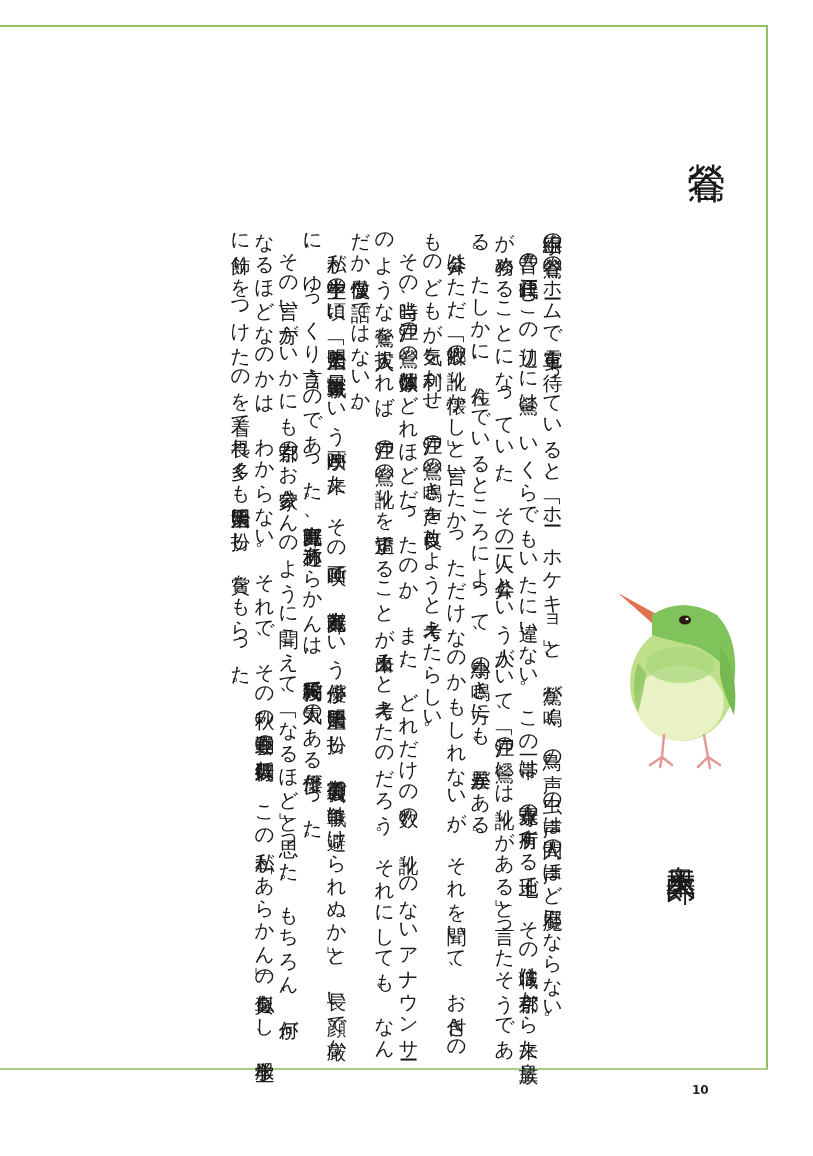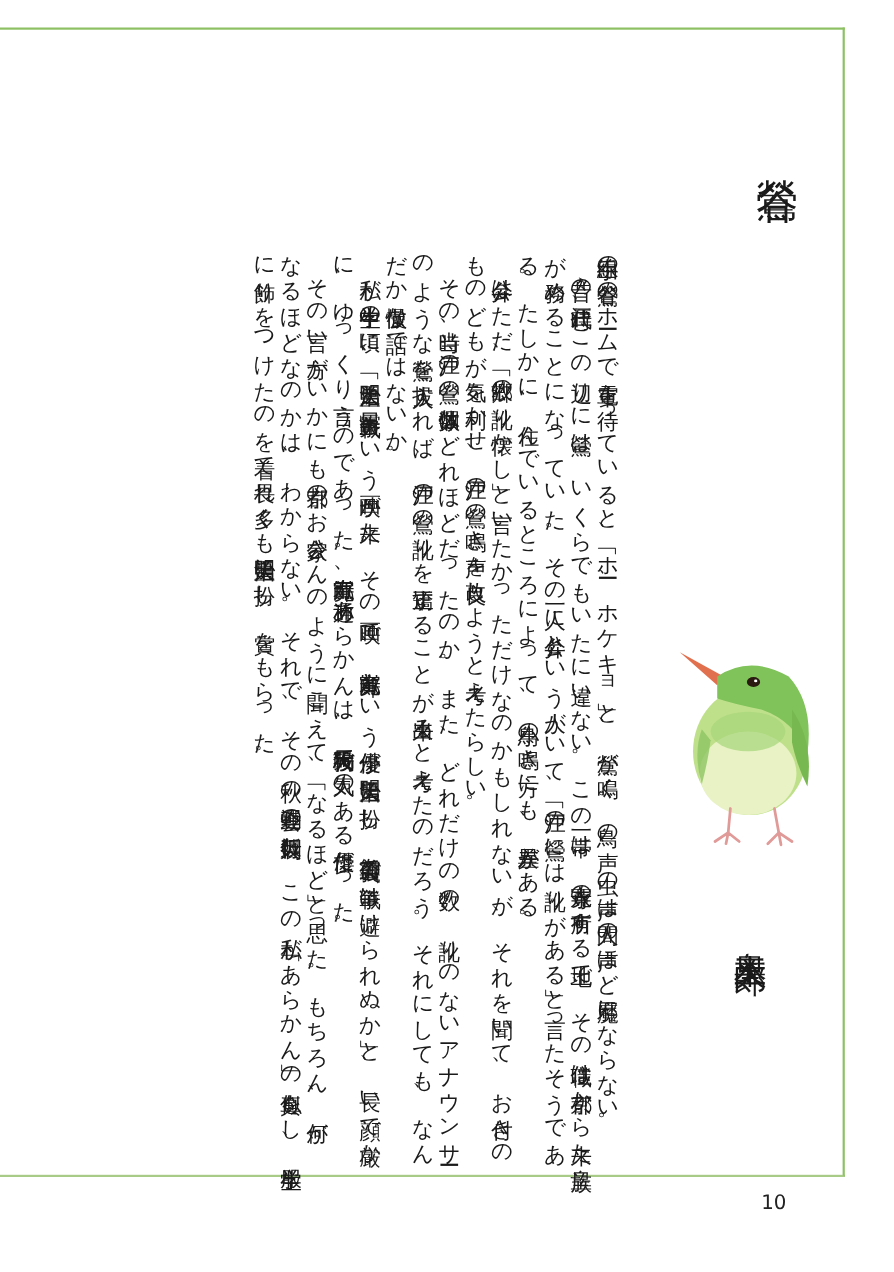--- a/index.html
+++ b/index.html
@@ -23,21 +23,21 @@
     letter-spacing: 0.35px; text-align: justify;
   }
   .body-text p { margin: 0; }
   .author {
     position: absolute; left: 664px; top: 842px;
     writing-mode: vertical-rl; font-size: 30px; line-height: 34px; letter-spacing: 2px;
   }
   .bird { position: absolute; left: 612px; top: 585px; width: 136px; height: 185px; }
   .page-number {
     position: absolute; left: 692px; top: 1083px; font-family: "DejaVu Sans", sans-serif;
-    font-size: 18px; font-weight: normal; color: #222;
+    font-size: 12px; font-weight: bold; color: #222;
   }
 </style>
 </head>
 <body>
 
 <div class="frame"></div>
 
 <h1 class="title">鶯谷</h1>
 
 <div class="body-text">

